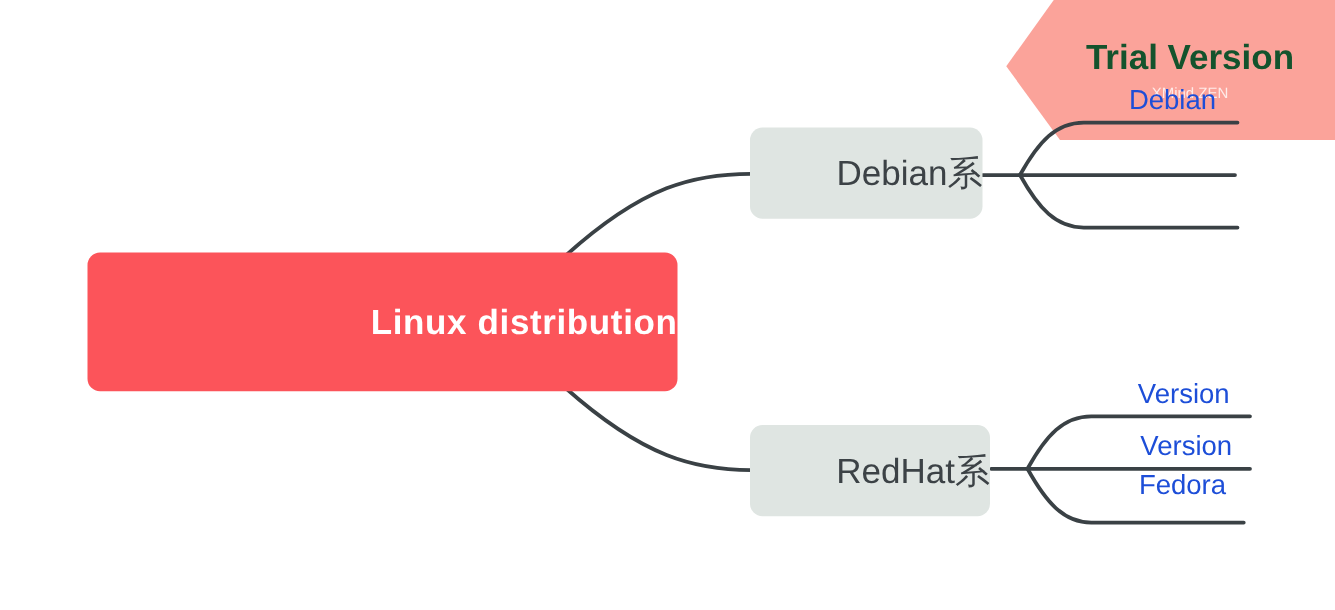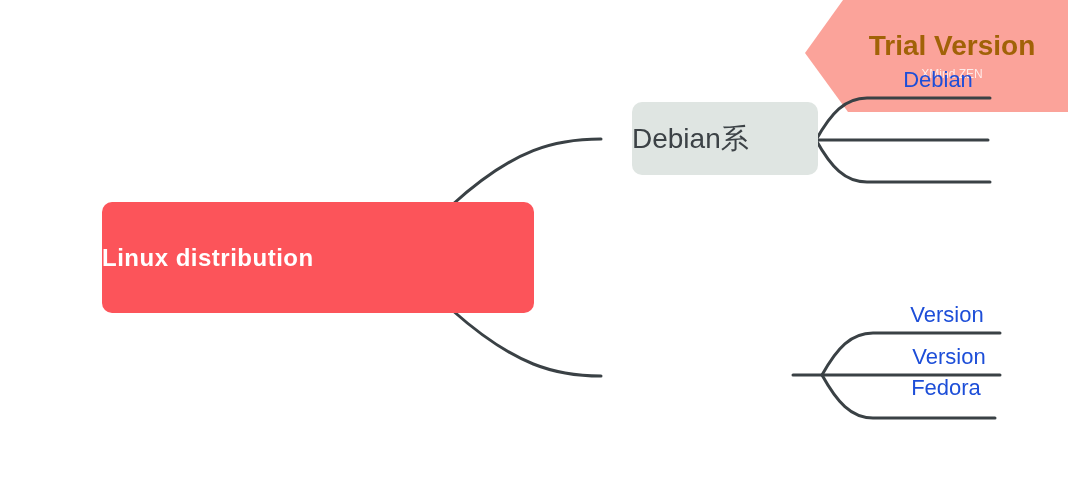--- a/index.html
+++ b/index.html
@@ -12,29 +12,28 @@
     font-family: "Liberation Sans", sans-serif;
   }
   .layer { position: absolute; left: 0; top: 0; width: 1068px; height: 488px; }
   .banner-layer { z-index: 1; }
   .lines-layer  { z-index: 2; pointer-events: none; }
 
   .topic {
     position: absolute;
     display: flex;
     align-items: center;
-    justify-content: flex-start;
+    justify-content: flex-end;
     border-radius: 10px;
     box-sizing: border-box;
     z-index: 3;
-    margin-left: 32px;
   }
   .root-topic {
-    left: 70px; top: 202px; width: 432px; height: 111px;
-    color: #ffffff; font-size: 24px; font-weight: 600; letter-spacing: 0.5px;
+    left: 70px; top: 202px; width: 472px; height: 111px;
+    color: #ffffff; font-size: 28px; font-weight: 600; letter-spacing: 0.5px;
   }
   .branch-topic {
     color: #3C4246; font-size: 28px; font-weight: 400;
   }
   .branch-debian { left: 600px; top: 102px; width: 186px; height: 73px; }
   .branch-redhat { left: 600px; top: 340px; width: 192px; height: 73px; }
 
   .leaf-label {
     position: absolute;
     width: 170px;
@@ -47,21 +46,21 @@
   }
   .leaf-debian { left: 853px; top: 66px; }
   .leaf-ubuntu { left: 857px; top: 108px; }
   .leaf-deepin { left: 857px; top: 150px; }
   .leaf-redhat { left: 862px; top: 301px; }
   .leaf-centos { left: 864px; top: 343px; }
   .leaf-fedora { left: 861px; top: 374px; }
 
   .wm-title {
     position: absolute; left: 842px; top: 30px; width: 220px;
-    text-align: center; color: #a16207;
+    text-align: center; color: #14532d;
     font-size: 28px; font-weight: 600; z-index: 1;
   }
   .wm-subtitle {
     position: absolute; left: 842px; top: 67px; width: 220px;
     text-align: center; color: rgba(255,255,255,0.78);
     font-size: 12px; z-index: 1;
   }
 </style>
 </head>
 <body>
@@ -87,19 +86,22 @@
     <path d="M822,375 C837,402 851,418 873,418 H995" stroke="#3A4145"></path>
   </svg>
 
   <div class="topic root-topic" style="background: rgb(252, 84, 90);">
     <span>Linux distribution</span>
   </div>
 
   <div class="topic branch-topic branch-debian" style="background: rgb(223, 229, 226);">
     <span>Debian系</span>
   </div>
+  <div class="topic branch-topic branch-redhat" style="background: rgb(223, 229, 226);">
+    <span>RedHat系</span>
+  </div>
 
   <div class="leaf-label leaf-debian">Debian</div>
   <div class="leaf-label leaf-redhat">Version</div>
   <div class="leaf-label leaf-centos">Version</div>
   <div class="leaf-label leaf-fedora">Fedora</div>
 
 </div>
 
 </body></html>

